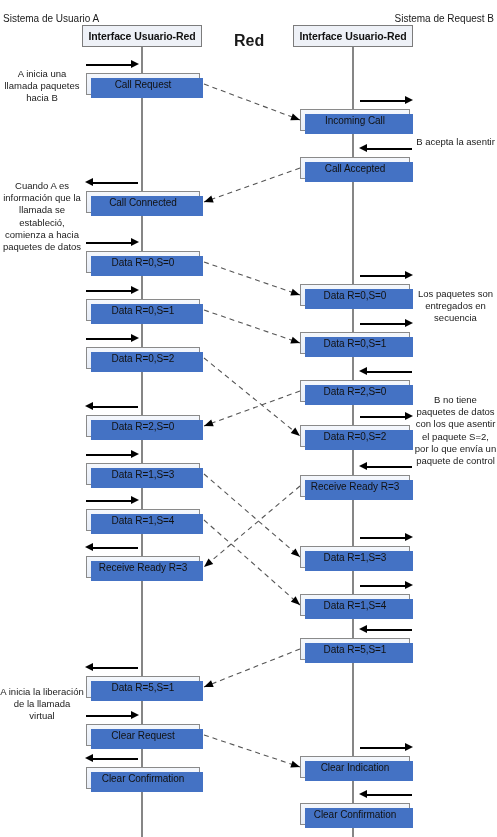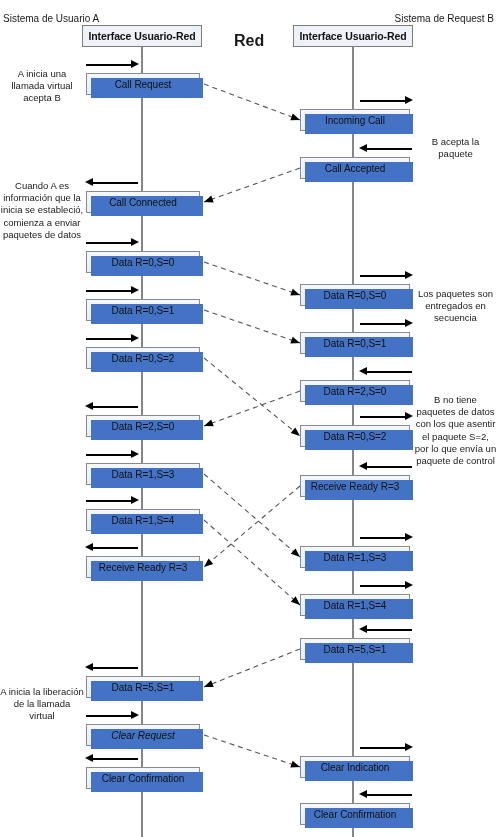--- a/index.html
+++ b/index.html
@@ -260,41 +260,41 @@
       <div class="msg" id="L0" style="left: 86px; top: 73px; width: 114px; text-align: right;">Call Request</div>
       <div class="msg" id="L1" style="left: 86px; top: 191px; width: 114px;">Call Connected</div>
       <div class="msg" id="L2" style="left: 86px; top: 251px; width: 114px;">Data R=0,S=0</div>
       <div class="msg" id="L3" style="left: 86px; top: 299px; width: 114px;">Data R=0,S=1</div>
       <div class="msg" id="L4" style="left: 86px; top: 347px; width: 114px;">Data R=0,S=2</div>
       <div class="msg" id="L5" style="left: 86px; top: 415px; width: 114px;">Data R=2,S=0</div>
       <div class="msg" id="L6" style="left: 86px; top: 463px; width: 114px;">Data R=1,S=3</div>
       <div class="msg" id="L7" style="left: 86px; top: 509px; width: 114px;">Data R=1,S=4</div>
       <div class="msg" id="L8" style="left: 86px; top: 556px; width: 114px;">Receive Ready R=3</div>
       <div class="msg" id="L9" style="left: 86px; top: 676px; width: 114px;">Data R=5,S=1</div>
-      <div class="msg" id="L10" style="left: 86px; top: 724px; width: 114px; font-style: italic;">Clear Request</div>
+      <div class="msg" id="L10" style="left: 86px; top: 724px; width: 114px;">Clear Request</div>
       <div class="msg" id="L11" style="left: 86px; top: 767px; width: 114px;">Clear Confirmation</div>
     </div>
   <div id="right-msgs">
       <div class="msg" id="R0" style="left: 300px; top: 109px; width: 110px;">Incoming Call</div>
       <div class="msg" id="R1" style="left: 300px; top: 157px; width: 110px;">Call Accepted</div>
       <div class="msg" id="R2" style="left: 300px; top: 284px; width: 110px;">Data R=0,S=0</div>
       <div class="msg" id="R3" style="left: 300px; top: 332px; width: 110px;">Data R=0,S=1</div>
       <div class="msg" id="R4" style="left: 300px; top: 380px; width: 110px;">Data R=2,S=0</div>
       <div class="msg" id="R5" style="left: 300px; top: 425px; width: 110px;">Data R=0,S=2</div>
       <div class="msg" id="R6" style="left: 300px; top: 475px; width: 110px;">Receive Ready R=3</div>
       <div class="msg" id="R7" style="left: 300px; top: 546px; width: 110px;">Data R=1,S=3</div>
       <div class="msg" id="R8" style="left: 300px; top: 594px; width: 110px;">Data R=1,S=4</div>
       <div class="msg" id="R9" style="left: 300px; top: 638px; width: 110px;">Data R=5,S=1</div>
       <div class="msg" id="R10" style="left: 300px; top: 756px; width: 110px;">Clear Indication</div>
       <div class="msg" id="R11" style="left: 300px; top: 803px; width: 110px;">Clear Confirmation</div>
     </div>
   <div id="left-notes">
-      <div class="note" style="top: 68px; left: 0px; width: 84px;">A inicia una llamada virtual acepta B</div>
-      <div class="note" style="top: 180px; left: 0px; width: 84px;">Cuando A es información que la inicia se estableció, comienza a enviar paquetes de datos</div>
+      <div class="note" style="top: 68px; left: 0px; width: 84px;">A inicia una llamada paquetes hacia B</div>
+      <div class="note" style="top: 180px; left: 0px; width: 84px;">Cuando A es información que la llamada se estableció, comienza a hacia paquetes de datos</div>
       <div class="note" style="top: 686px; left: 0px; width: 84px;">A inicia la liberación de la llamada virtual</div>
     </div>
   <div id="right-notes">
-      <div class="note" style="top: 136px; left: 414px; width: 83px;">B acepta la paquete</div>
+      <div class="note" style="top: 136px; left: 414px; width: 83px;">B acepta la asentir</div>
       <div class="note" style="top: 288px; left: 414px; width: 83px;">Los paquetes son entregados en secuencia</div>
       <div class="note" style="top: 394px; left: 414px; width: 83px;">B no tiene paquetes de datos con los que asentir el paquete S=2, por lo que envía un paquete de control</div>
     </div>
 
 </div>
 
 </body></html>

